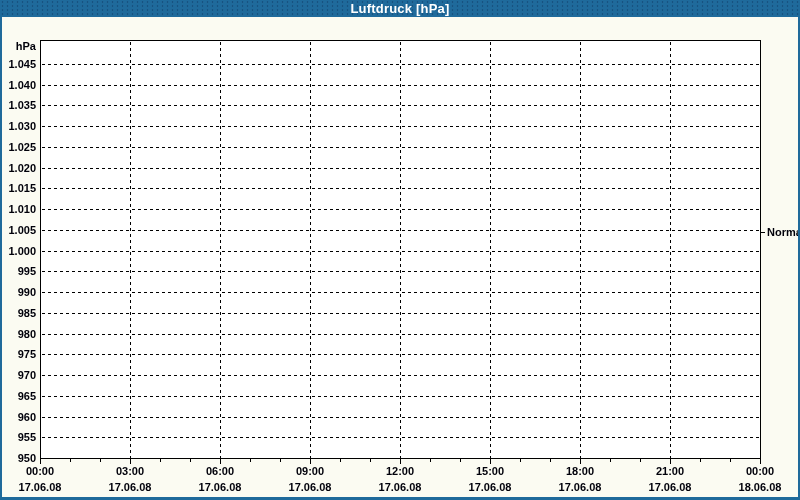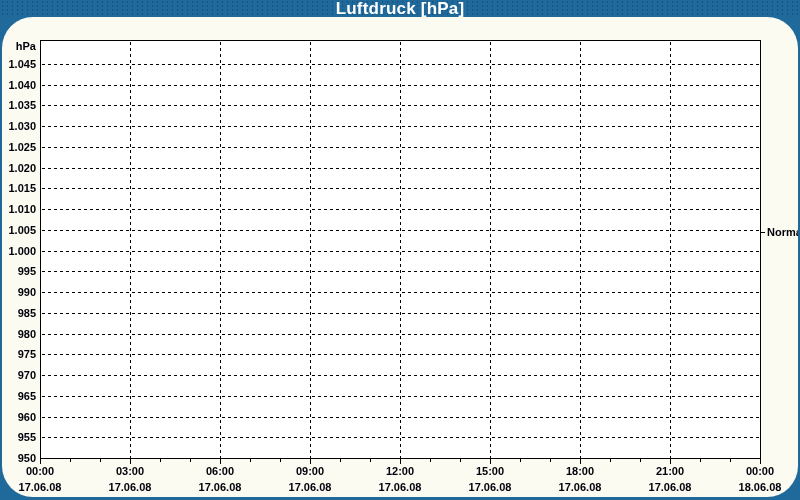--- a/index.html
+++ b/index.html
@@ -9,28 +9,27 @@
     background:#1f6a9b;
     overflow:hidden;
     font-family:"Liberation Sans", sans-serif;
   }
   .titlebar{
     position:absolute;left:0;top:0;width:800px;height:17px;
     background-color:#1f6a9b;
     background-image:radial-gradient(rgba(10,40,80,0.35) 1px, transparent 1.2px);
     background-size:5px 4px;
     color:#ffffff;
-    font-size:17px;font-weight:bold;
+    font-size:13px;font-weight:bold;
     line-height:17px;text-align:center;
     letter-spacing:0.2px;
   }
   .content{
     position:absolute;left:2px;top:17px;right:2px;bottom:3px;
     background:#fbfbf2;
-    border-radius:31px;
   }
   svg.chart{position:absolute;left:0;top:0;}
   text{font-family:"Liberation Sans", sans-serif;}
 </style>
 </head>
 <body>
 
 <div class="window">
   <div class="titlebar">
     <span>Luftdruck [hPa]</span>

